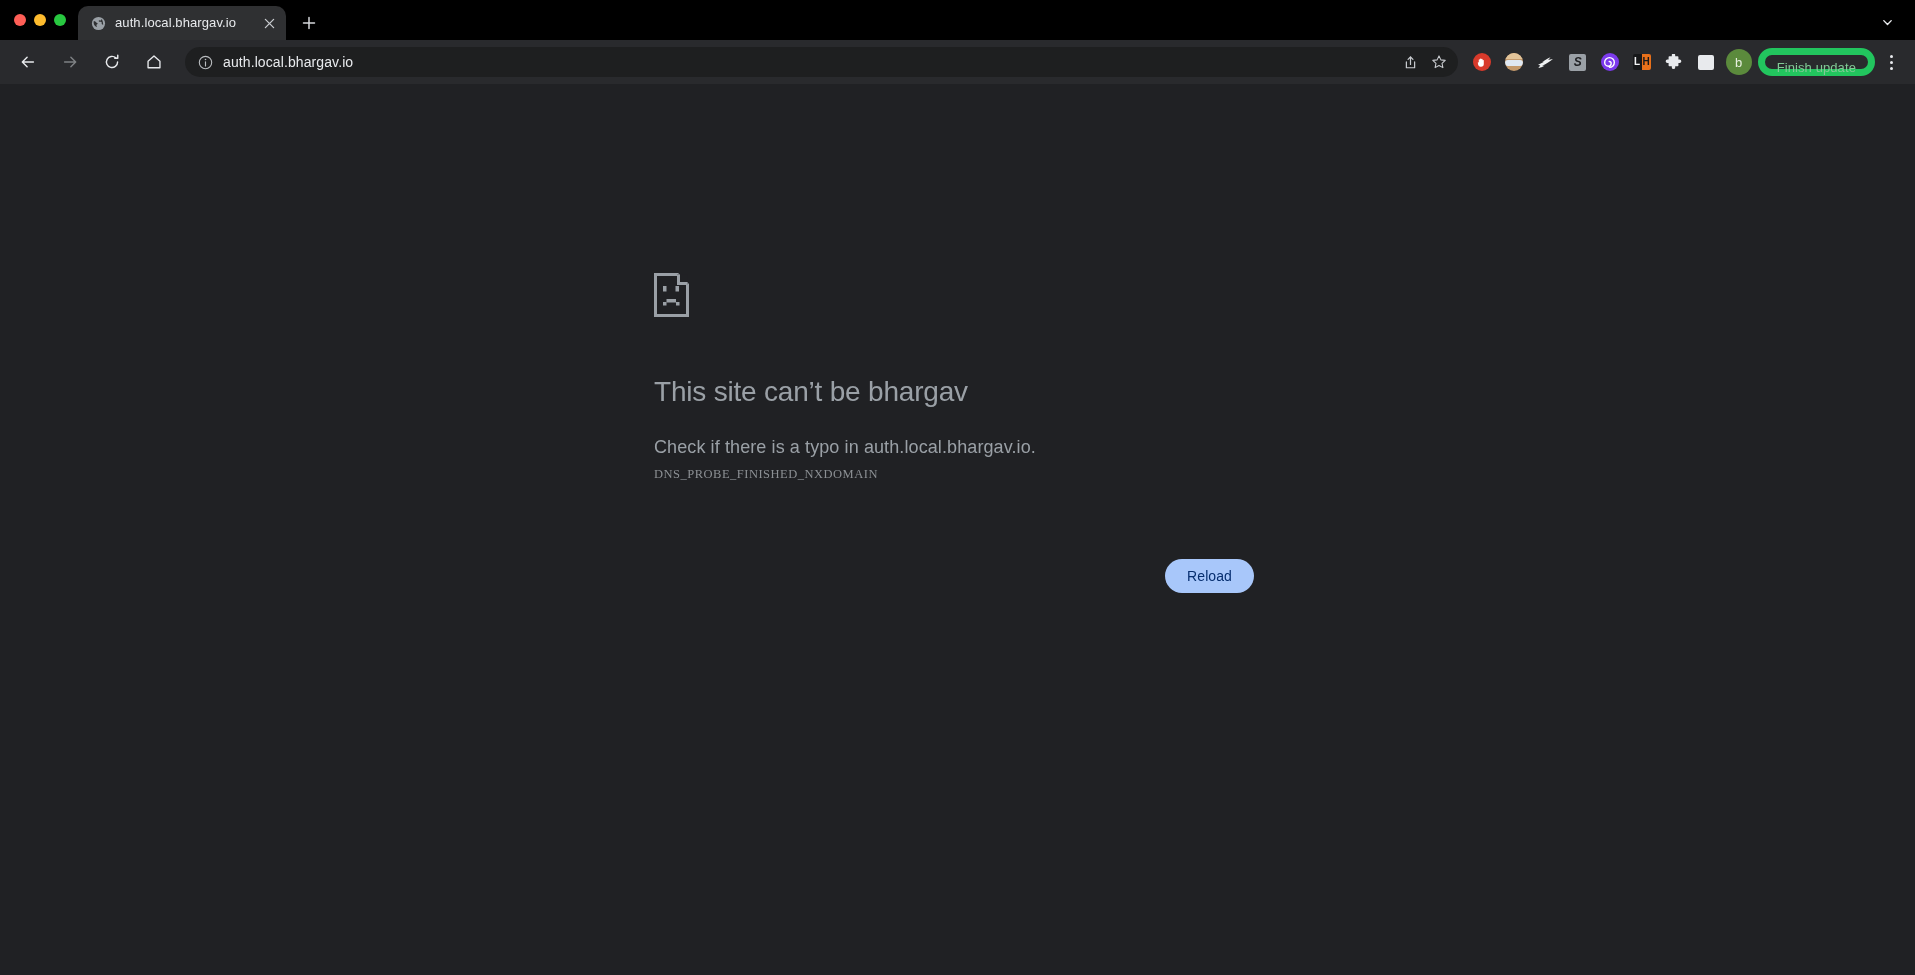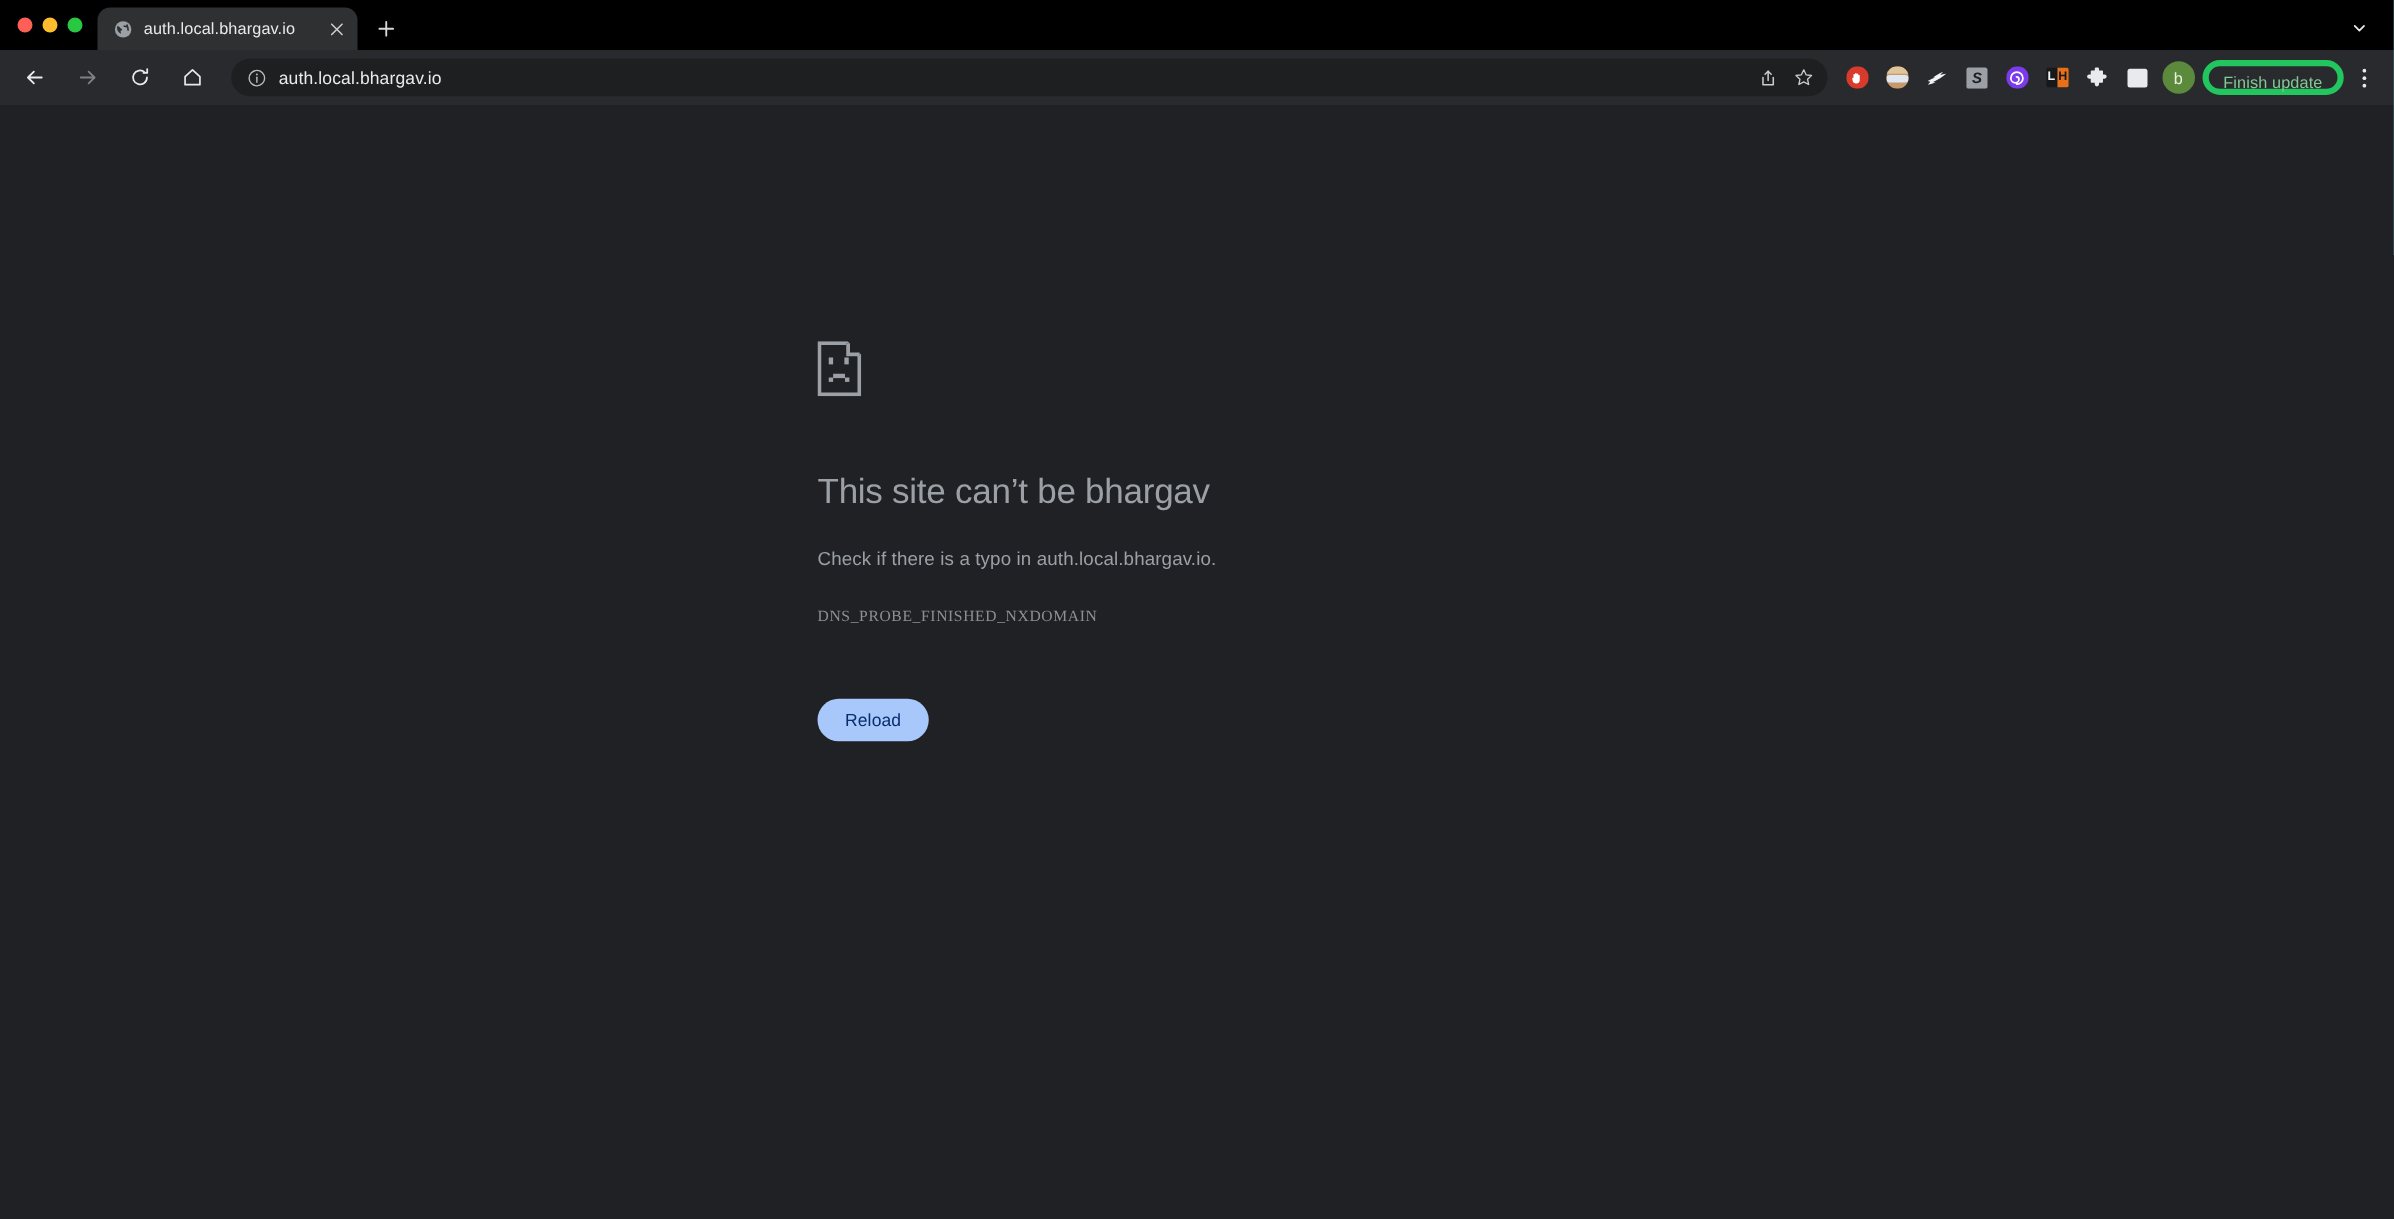--- a/index.html
+++ b/index.html
@@ -267,21 +267,21 @@
     color: #e8f0e0;
     display: flex; align-items: center; justify-content: center;
     font-size: 13px;
     line-height: 1;
     flex: 0 0 26px;
     margin: 0 6px 0 4px;
   }
 
   .update-btn {
     height: 28px;
-    border: 5px solid #22c55e;
+    border: 7px solid #22c55e;
     border-radius: 14px;
     color: #81c995;
     font-size: 13px;
     line-height: 26px;
     padding: 0 12px;
     white-space: nowrap;
     flex: 0 0 auto;
     letter-spacing: 0.1px;
   }
 
@@ -315,39 +315,40 @@
   .err-title {
     color: #9aa0a6;
     font-size: 28px;
     line-height: 34px;
     font-weight: normal;
     letter-spacing: -0.2px;
     margin-bottom: 27px;
   }
   .err-body {
     color: #9aa0a6;
-    font-size: 15px;
+    font-size: 18px;
     line-height: 22px;
     letter-spacing: 0.1px;
-    margin-bottom: 25px;
+    margin-bottom: 7px;
   }
   .err-code {
     color: #8c9094;
     font-size: 12.5px;
     line-height: 18px;
     letter-spacing: 0.5px;
     font-family: Liberation Serif, serif;
   }
 
   .reload-row {
     position: absolute;
     left: 654px;
     top: 475px;
     width: 600px;
     display: flex;
+    justify-content: flex-end;
   }
   .reload-btn {
     background: #a8c7fa;
     color: #062e6f;
     font-size: 14px;
     line-height: 1;
     padding: 10px 22px;
     border-radius: 18px;
     border: none;
     font-family: "Liberation Sans", sans-serif;

